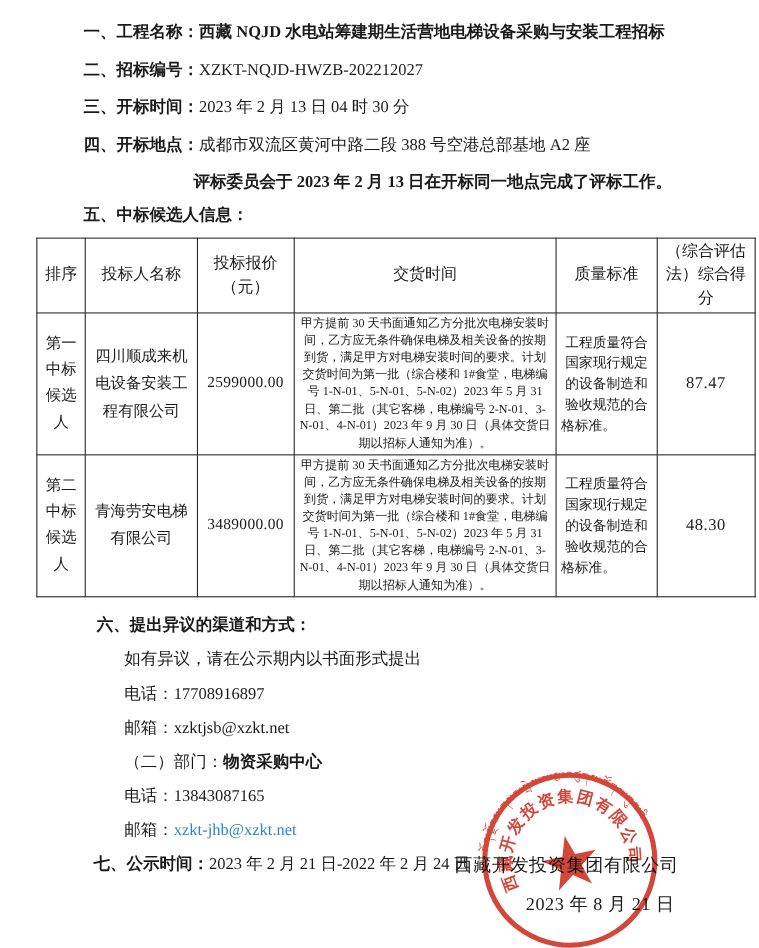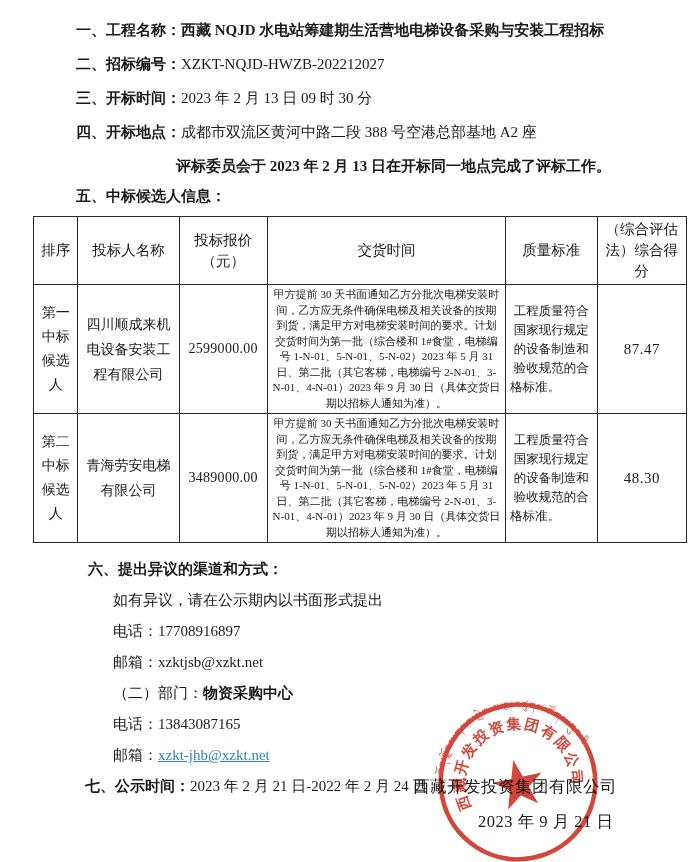--- a/index.html
+++ b/index.html
@@ -59,42 +59,42 @@
     font-size:12.5px;line-height:19px;
     text-align:justify;text-align-last:left;
     padding:0 8px;
   }
   td.score{font-size:15px;letter-spacing:.5px;}
 
   .sec6{margin:15px 0 0 88px;}
   .sec6-title{line-height:22px;margin-bottom:9px;}
   .sec6 .sub{margin-left:25px;line-height:22px;margin-bottom:9px;}
   .dept2{font-weight:700;font-family:Liberation Sans, sans-serif;}
-  a.email-link{color:#2e86c8;text-decoration:underline;cursor:pointer;}
+  a.email-link{color:#2e86c8;cursor:pointer;}
   .sec7{margin:0 0 0 85px;line-height:22px;}
 
   .signature-company{position:absolute;left:413px;top:776px;font-size:16.5px;letter-spacing:.5px;}
   .signature-date{position:absolute;left:478px;top:811px;font-size:16.5px;letter-spacing:.5px;}
   .seal{
     position:absolute;left:426px;top:690px;
     width:184px;height:184px;
     mix-blend-mode:multiply;
     opacity:.92;
     transform:rotate(-12deg);
   }
 </style>
 </head>
 <body>
 
 <div class="page">
 
   <div class="top">
     <div class="doc-line"><span class="blabel">一、工程名称：</span><span class="bval">西藏 NQJD 水电站筹建期生活营地电梯设备采购与安装工程招标</span></div>
     <div class="doc-line"><span class="blabel">二、招标编号：</span><span>XZKT-NQJD-HWZB-202212027</span></div>
-    <div class="doc-line"><span class="blabel">三、开标时间：</span><span>2023 年 2 月 13 日 09 时 30 分</span></div>
+    <div class="doc-line"><span class="blabel">三、开标时间：</span><span>2023 年 2 月 13 日 04 时 30 分</span></div>
     <div class="doc-line"><span class="blabel">四、开标地点：</span><span>成都市双流区黄河中路二段 388 号空港总部基地 A2 座</span></div>
   </div>
 
   <div class="eval-note">评标委员会于 2023 年 2 月 13 日在开标同一地点完成了评标工作。</div>
 
   <div class="sec5 blabel">五、中标候选人信息：</div>
 
   <table class="bids">
     <colgroup>
       <col class="c-rank">
@@ -140,21 +140,21 @@
     <div class="sub"><span>电话：</span><span>17708916897</span></div>
     <div class="sub"><span>邮箱：</span><span>xzktjsb@xzkt.net</span></div>
     <div class="sub"><span>（二）部门：</span><span class="dept2">物资采购中心</span></div>
     <div class="sub"><span>电话：</span><span>13843087165</span></div>
     <div class="sub"><span>邮箱：</span><a class="email-link">xzkt-jhb@xzkt.net</a></div>
   </div>
 
   <div class="sec7"><span class="blabel">七、公示时间：</span><span>2023 年 2 月 21 日-2022 年 2 月 24 日</span></div>
 
   <div class="signature-company">西藏开发投资集团有限公司</div>
-  <div class="signature-date">2023 年 9 月 21 日</div>
+  <div class="signature-date">2023 年 8 月 21 日</div>
 
   <svg class="seal" viewBox="0 0 200 200" xmlns="http://www.w3.org/2000/svg">
     <defs>
       <path id="ringPath" d="M 22.1,118 A 80,80 0 1 1 177.9,118" fill="none"></path>
       <path id="innerPath" d="M 44.8,117.9 A 58,58 0 1 1 155.2,117.9" fill="none"></path>
     </defs>
     <circle cx="100" cy="100" r="84" fill="none" stroke="#cf372a" stroke-width="5"></circle>
     <path fill="#cf372a" d="M0,-30 L6.74,-9.27 L28.53,-9.27 L10.9,3.54 L17.63,24.27 L0,11.46 L-17.63,24.27 L-10.9,3.54 L-28.53,-9.27 L-6.74,-9.27 Z" transform="translate(100,104) scale(0.95)"></path>
     <text font-size="10.5" fill="#cf372a" letter-spacing="1" font-family="'DejaVu Sans',sans-serif">
       <textPath href="#ringPath" startOffset="50%" text-anchor="middle">བོད་ལྗོངས་གསར་སྤེལ་མ་རྩ་འཛུགས་ཚོགས་ཀུང་ཟི</textPath>

